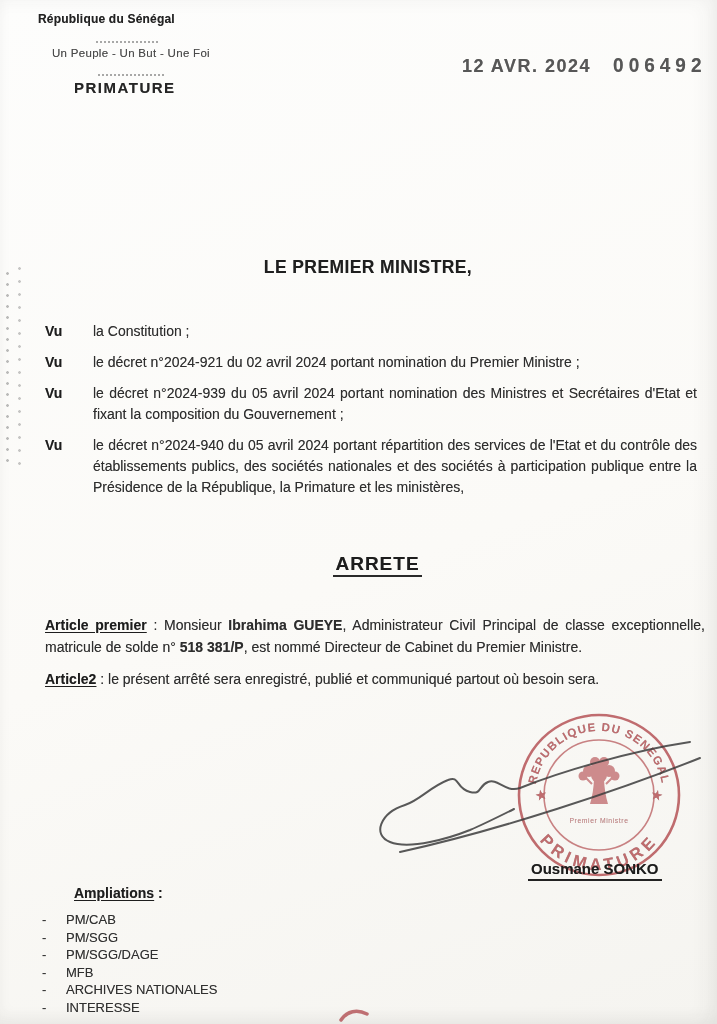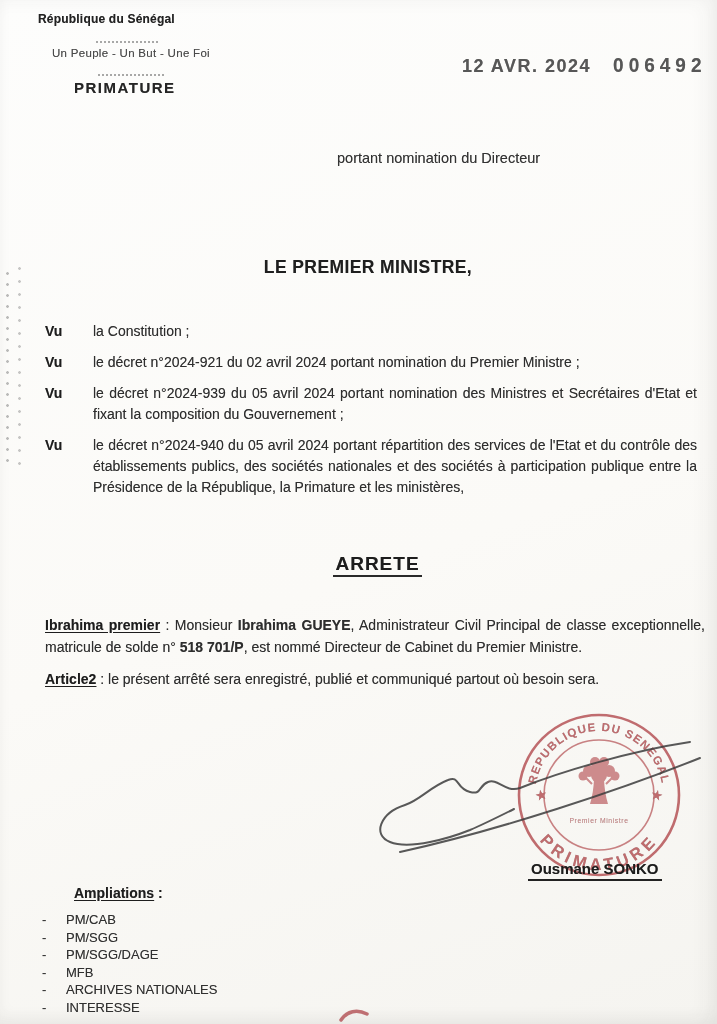--- a/index.html
+++ b/index.html
@@ -80,21 +80,20 @@
   <div class="abs motto">Un Peuple - Un But - Une Foi</div>
   <div class="abs dotrule rule2"></div>
   <div class="abs primature">PRIMATURE</div>
 
   <div class="abs regstamp">
     <span class="regdate">12 AVR. 2024</span>
     <span class="regnum">006492</span>
   </div>
 
   <div class="abs title">
-    <div class="title-sub">portant nomination du Directeur</div>
   </div>
 
   <div class="abs opening">LE PREMIER MINISTRE,</div>
 
   <div class="abs visas">
     <div class="visa">
       <span class="visa-lbl">Vu</span>
       <span class="visa-txt">la Constitution ;</span>
     </div>
     <div class="visa">
@@ -109,21 +108,21 @@
       <span class="visa-lbl">Vu</span>
       <span class="visa-txt">le décret n°2024-940 du 05 avril 2024 portant répartition des services de l'Etat et du contrôle des établissements publics, des sociétés nationales et des sociétés à participation publique entre la Présidence de la République, la Primature et les ministères,</span>
     </div>
   </div>
 
   <div class="abs decision">
     <span>ARRETE</span>
   </div>
 
   <div class="abs articles">
-    <p><span class="art-lbl">Ibrahima premier</span><span> : </span><span>Monsieur </span><span class="b">Ibrahima GUEYE</span><span>, Administrateur Civil Principal de classe exceptionnelle, matricule de solde n° </span><span class="b">518 701/P</span><span>, est nommé Directeur de Cabinet du Premier Ministre.</span></p>
+    <p><span class="art-lbl">Article premier</span><span> : </span><span>Monsieur </span><span class="b">Ibrahima GUEYE</span><span>, Administrateur Civil Principal de classe exceptionnelle, matricule de solde n° </span><span class="b">518 381/P</span><span>, est nommé Directeur de Cabinet du Premier Ministre.</span></p>
     <p><span class="art-lbl">Article2</span><span> : </span><span>le présent arrêté sera enregistré, publié et communiqué partout où besoin sera.</span></p>
   </div>
 
   <svg class="abs seal-svg" width="174" height="174" viewBox="0 0 174 174">
     <defs>
       <path id="sealTop" d="M 23 87 A 64 64 0 0 1 151 87"></path>
       <path id="sealBottom" d="M 12 87 A 75 75 0 0 0 162 87"></path>
     </defs>
     <g opacity="0.8">
       <circle cx="87" cy="87" r="80" fill="none" stroke-width="2.6" stroke="#b24a4e"></circle>

